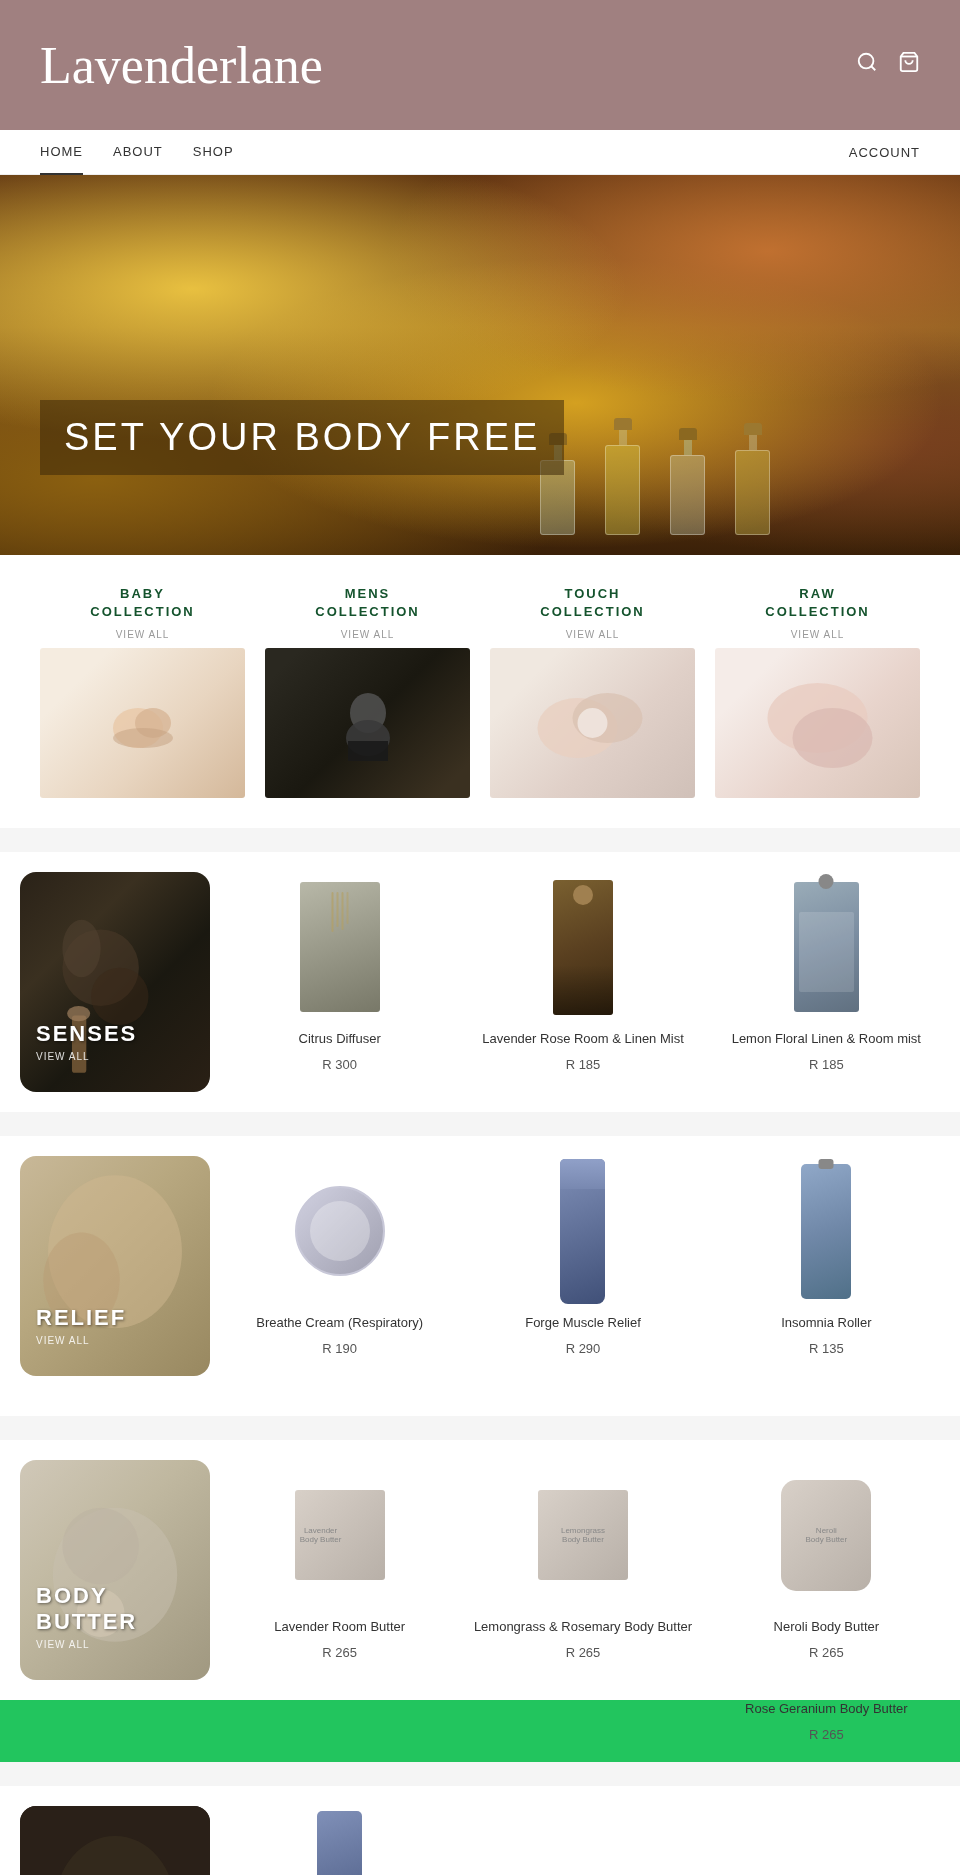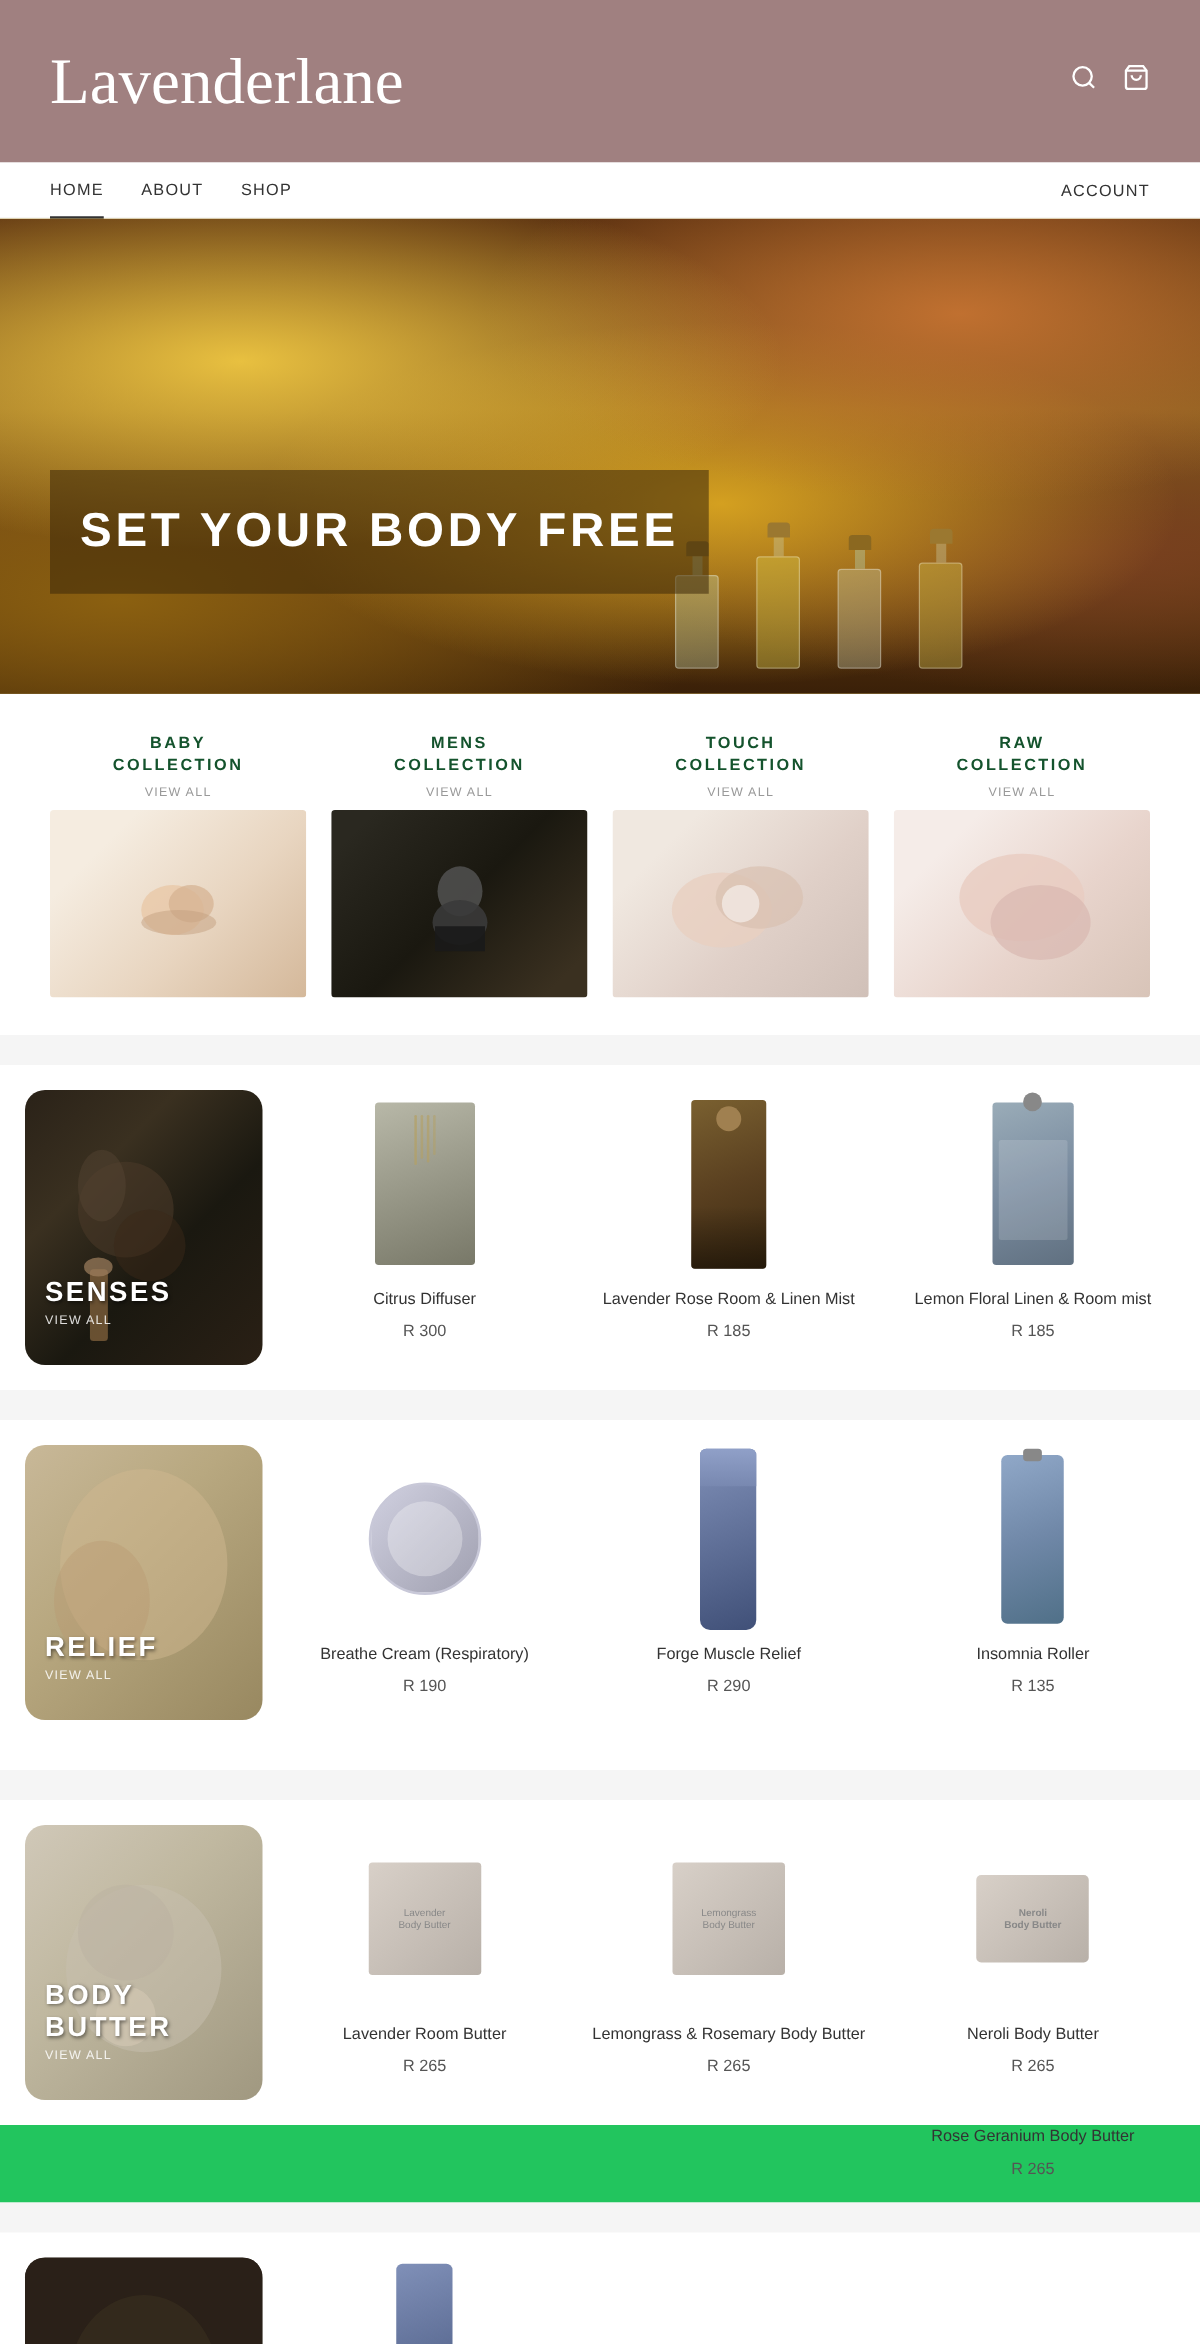--- a/index.html
+++ b/index.html
@@ -85,25 +85,25 @@
       position: absolute;
       inset: 0;
     }
 
     .hero-text {
       position: absolute;
       bottom: 80px;
       left: 40px;
       color: white;
       font-size: 38px;
-      font-weight: 700;
+      font-weight: 400;
       letter-spacing: 3px;
       text-transform: uppercase;
       background: rgba(60,40,10,0.55);
-      padding: 28px 24px;
+      padding: 16px 24px;
     }
 
     
     .collections {
       background: white;
       padding: 30px 40px;
       display: grid;
       grid-template-columns: repeat(4, 1fr);
       gap: 20px;
     }
@@ -472,39 +472,39 @@
       <circle cx="80" cy="90" r="40" fill="#b8b0a0" opacity="0.4"></circle>
       <circle cx="80" cy="160" r="25" fill="#d4c8b4" opacity="0.6"></circle>
     </svg>
     <div class="section-banner-text">
       <div class="section-banner-title">BODY BUTTER</div>
       <div class="section-banner-viewall">VIEW ALL</div>
     </div>
   </div>
   <div class="product-card">
     <div class="product-img">
-      <div style="width:90px;height:90px;background:linear-gradient(135deg,#d8d0c8,#c8c0b8,#b8b0a8);border-radius:3px;display:flex;align-items:center;justify-content:center;">
+      <div style="width:90px;height:90px;background:linear-gradient(135deg,#d8d0c8,#c8c0b8,#b8b0a8);border-radius:3px;display:flex;align-items:center;justify-content:flex-start;">
         <div style="font-size:8px;color:#888;text-align:center;padding:5px;line-height:1.2;">Lavender<br>Body Butter</div>
       </div>
     </div>
     <div class="product-name">Lavender Room Butter</div>
     <div class="product-price">R 265</div>
   </div>
   <div class="product-card">
     <div class="product-img">
       <div style="width:90px;height:90px;background:linear-gradient(135deg,#d8d0c8,#c8c0b8,#b8b0a8);border-radius:3px;display:flex;align-items:center;justify-content:center;">
         <div style="font-size:8px;color:#888;text-align:center;padding:5px;line-height:1.2;">Lemongrass<br>Body Butter</div>
       </div>
     </div>
     <div class="product-name">Lemongrass &amp; Rosemary Body Butter</div>
     <div class="product-price">R 265</div>
   </div>
   <div class="product-card">
     <div class="product-img">
-      <div style="width:90px;height:70px;background:linear-gradient(135deg,#d8d0c8,#c8c0b8,#b8b0a8);border-radius:4px;display:flex;align-items:center;justify-content:center;font-weight:bold;">
+      <div style="width:90px;height:111px;background:linear-gradient(135deg,#d8d0c8,#c8c0b8,#b8b0a8);border-radius:15px;display:flex;align-items:center;justify-content:center;">
         <div style="font-size:8px;color:#888;text-align:center;padding:5px;line-height:1.2;">Neroli<br>Body Butter</div>
       </div>
     </div>
     <div class="product-name">Neroli Body Butter</div>
     <div class="product-price">R 265</div>
   </div>
 </section>
 
 <div style="background:#22c55e;padding:0 20px 20px 20px;display:grid;grid-template-columns:190px 1fr 1fr 1fr;gap:16px;">
   <div></div>

